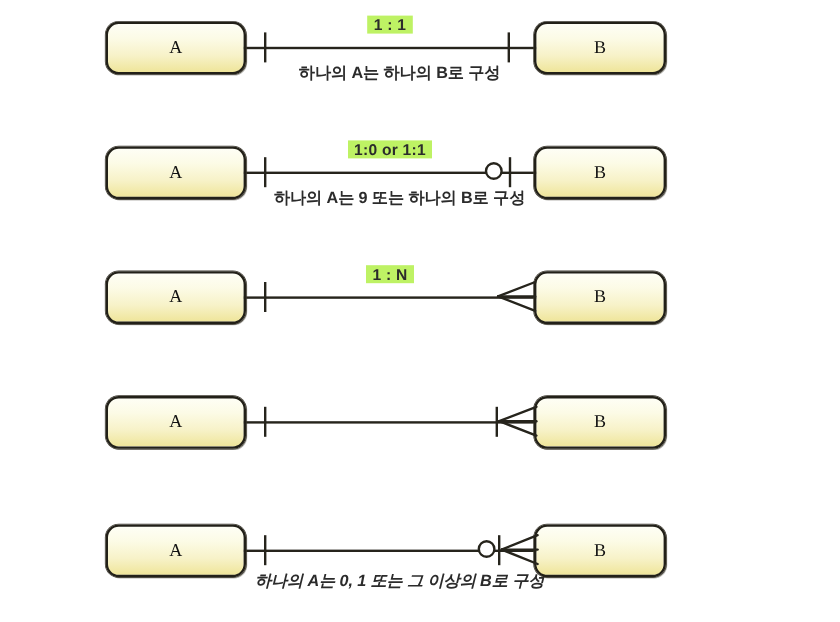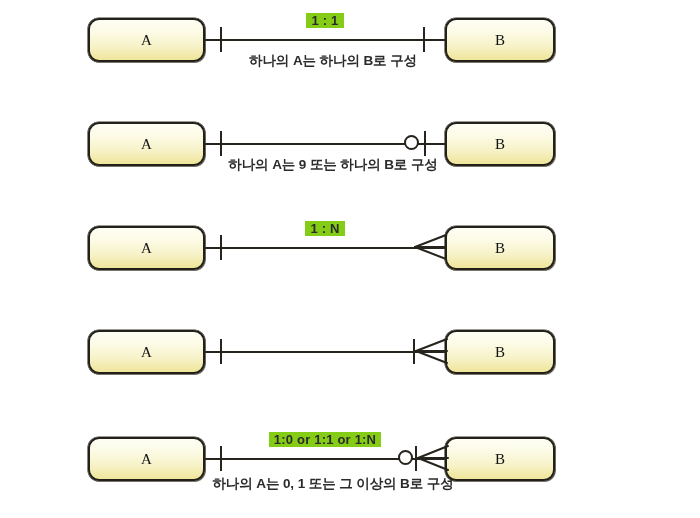--- a/index.html
+++ b/index.html
@@ -107,21 +107,21 @@
     width: 244px;
     text-align: center;
     font-size: 13px;
     font-weight: bold;
     color: #2b2b2b;
     letter-spacing: .2px;
     background: #ffffff;
     z-index: 2;
   }
   .card-label span {
-    background: #84cc16;
+    background: #bef264;
     padding: 0 5px;
   }
 
   
   .caption {
     position: absolute;
     top: 52px;
     left: 0;
     width: 700px;
     text-align: center;
@@ -160,20 +160,23 @@
   </div>
 
   <div class="row" style="top:104px;">
     <div class="entity left">
       <span>A</span>
     </div>
     <div class="connector"></div>
     <div class="tick left-tick"></div>
     <div class="circle" style="left:404px;"></div>
     <div class="tick" style="left:424px;"></div>
+    <div class="card-label">
+      <span>1:0 or 1:1</span>
+    </div>
     <div class="entity right">
       <span>B</span>
     </div>
     <div class="caption">
       <span class="caption-shift">하나의 A는 9 또는 하나의 B로 구성</span>
     </div>
   </div>
 
   <div class="row" style="top:208px;">
     <div class="entity left">
@@ -229,24 +232,21 @@
     <div class="tick" style="left:415px;"></div>
     <div class="crowfoot" style="left:417px;">
       <svg width="34" height="30" viewBox="0 0 34 30">
         <g stroke="#26241c" stroke-width="2" fill="none" stroke-linecap="round">
           <line x1="1" y1="14" x2="31" y2="2"></line>
           <line x1="1" y1="14" x2="31" y2="14"></line>
           <line x1="1" y1="14" x2="31" y2="26"></line>
         </g>
       </svg>
     </div>
-    <div class="card-label">
-      <span>1:0 or 1:1 or 1:N</span>
-    </div>
-    <div class="entity right">
-      <span>B</span>
-    </div>
-    <div class="caption" style="top:56px;">
+    <div class="entity right">
+      <span>B</span>
+    </div>
+    <div class="caption" style="top:56px;font-style:italic;">
       <span class="caption-shift">하나의 A는 0, 1 또는 그 이상의 B로 구성</span>
     </div>
   </div>
 
 </div>
 
 </body></html>

